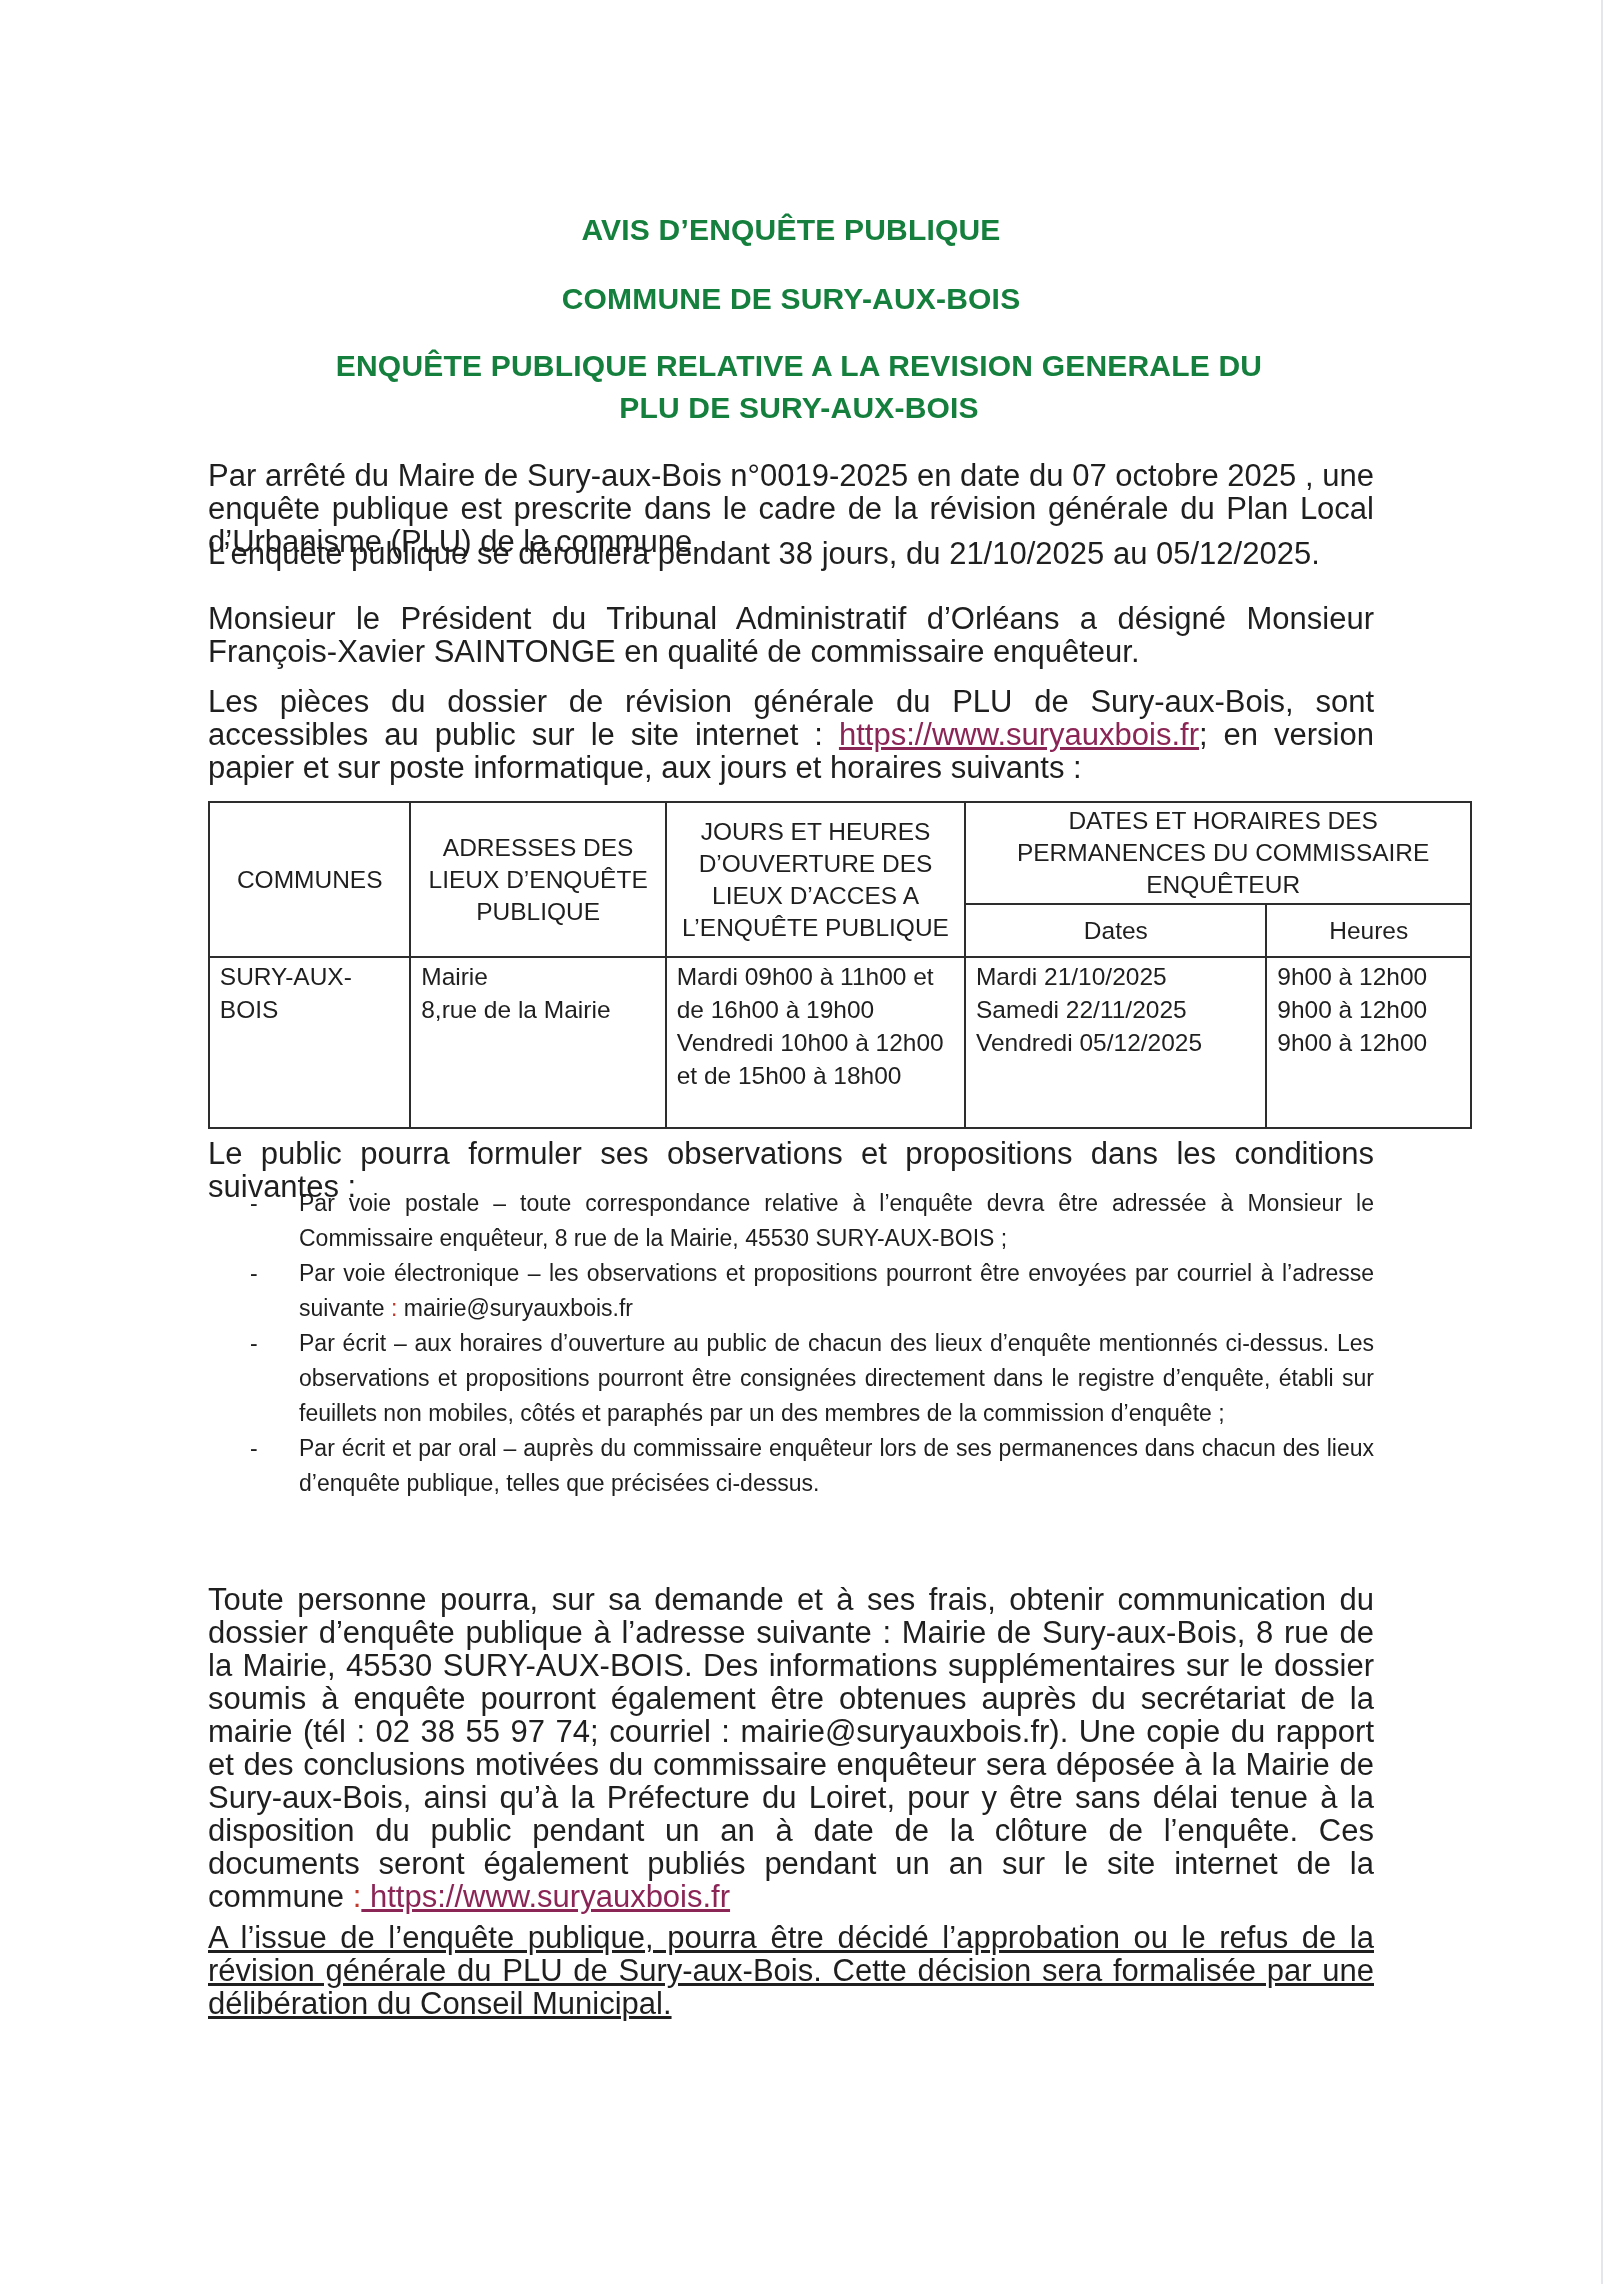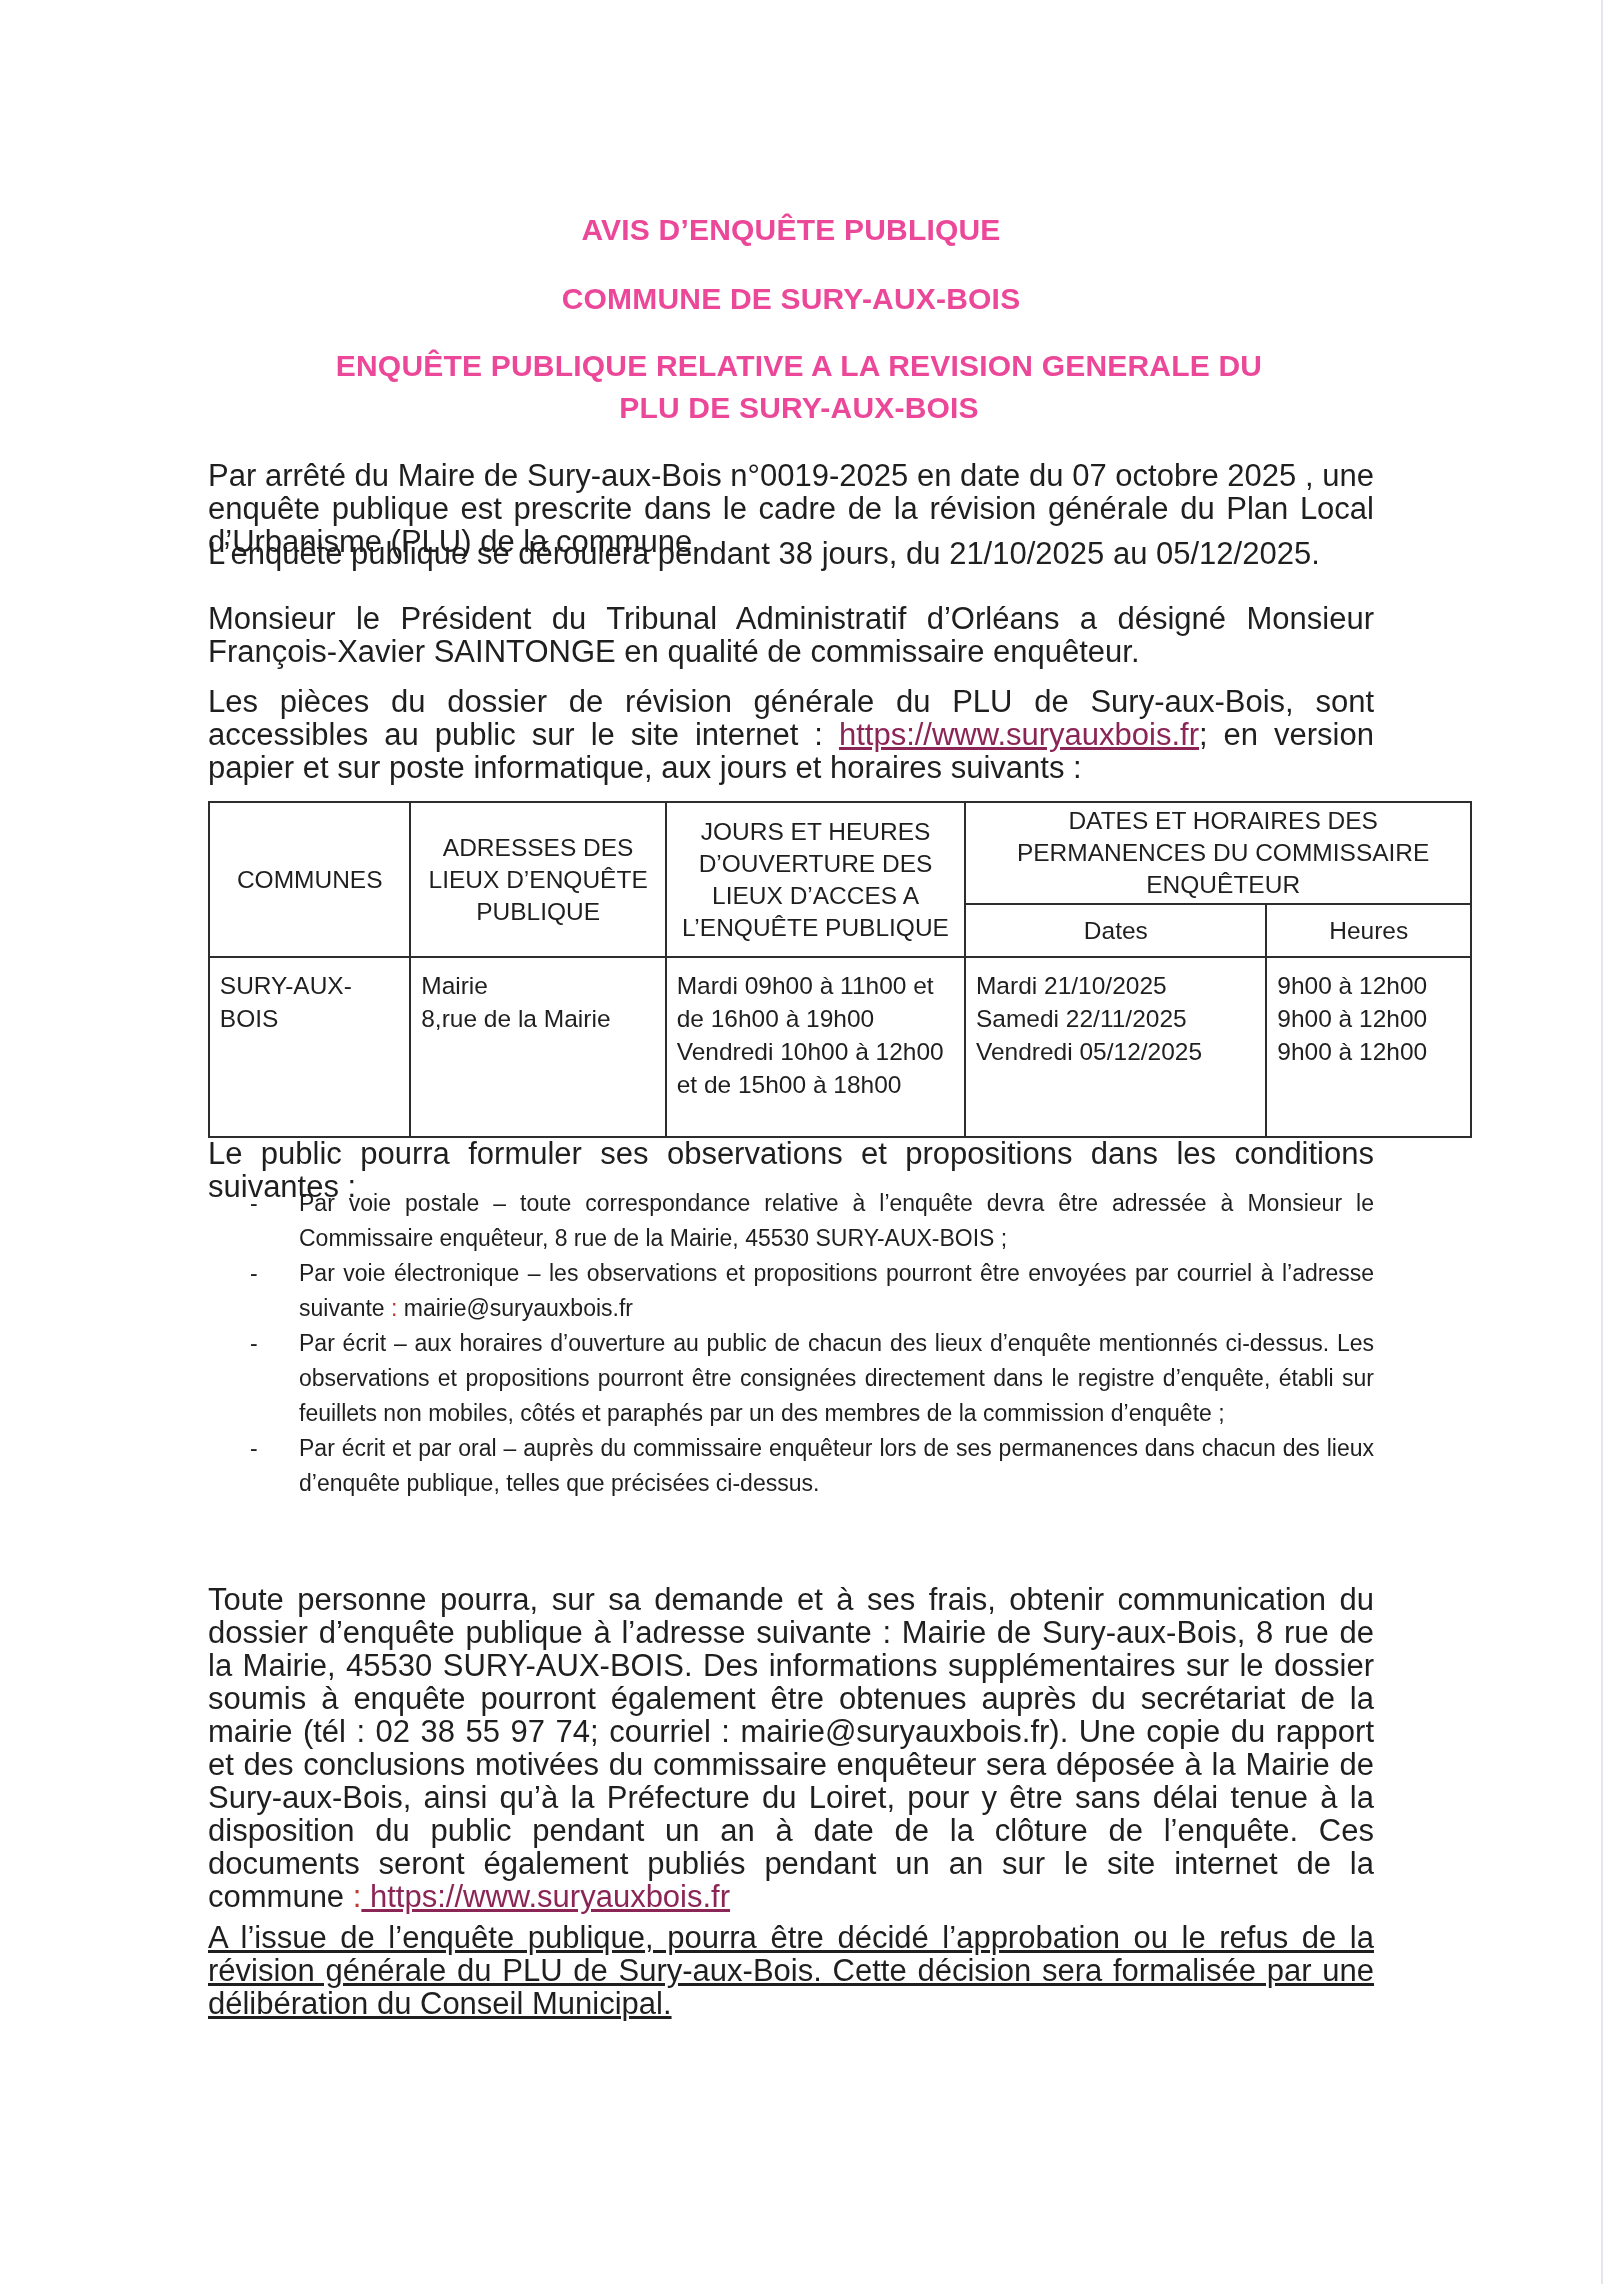--- a/index.html
+++ b/index.html
@@ -8,21 +8,21 @@
       font-family: "Liberation Sans", sans-serif; color: #1f1f1f;
     }
     .scan-edge {
       position: absolute; top: 0; left: 1601px; width: 2px; height: 2285px;
       background: #e4e6ec;
     }
     .page {
       position: absolute; left: 208px; top: 0; width: 1166px;
     }
     .title {
-      text-align: center; font-weight: bold; font-size: 30px; color: #ec4899;
+      text-align: center; font-weight: bold; font-size: 30px; color: #15803d;
       margin: 0; letter-spacing: 0.2px;
     }
     .t1 { position: absolute; top: 213px; left: 0; width: 1166px; }
     .t2 { position: absolute; top: 282px; left: 0; width: 1166px; }
     .t3 { position: absolute; top: 345px; left: 8px; width: 1166px; line-height: 42px; }
     .para {
       position: absolute; left: 0; width: 1166px; font-size: 31px; line-height: 33px;
       text-align: justify; margin: 0; color: #1f1f1f;
     }
     .link { color: #8a2556; text-decoration: underline; }
@@ -30,21 +30,21 @@
     table.plu {
       position: absolute; top: 801px; left: 0; width: 1264px;
       border-collapse: collapse; font-size: 24.5px; color: #1f1f1f;
     }
     table.plu td, table.plu th {
       border: 2px solid #2d2d2d; vertical-align: top; padding: 0 9.8px;
     }
     table.plu th {
       font-weight: normal; text-align: center; vertical-align: middle; line-height: 32px;
     }
-    table.plu td { line-height: 33px; padding-top: 11px; }
+    table.plu td { line-height: 33px; padding-top: 2px; }
     .c1 { width: 176px; }
     .c2 { width: 229px; }
     .c3 { width: 272px; border-radius: 22px; }
     .c4 { width: 274px; }
     .c5 { width: 179px; }
     .list { position: absolute; top: 1186px; left: 0; width: 1166px; margin: 0; padding: 0; list-style: none; }
     .list li {
       position: relative; padding-left: 91px; font-size: 23px; line-height: 35px;
       text-align: justify; margin-bottom: 0;
     }

